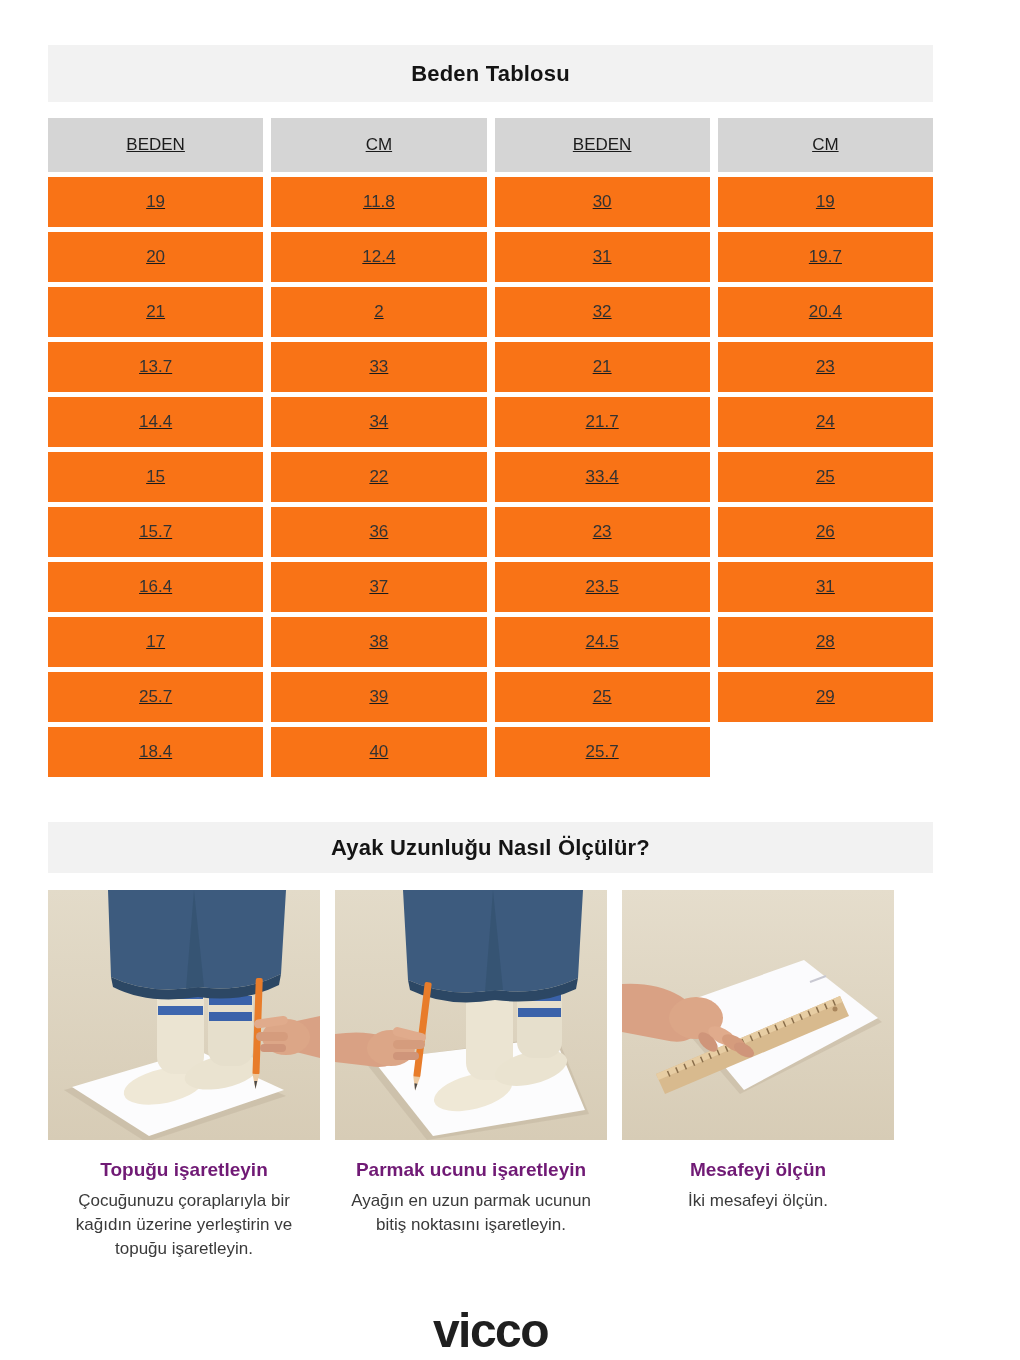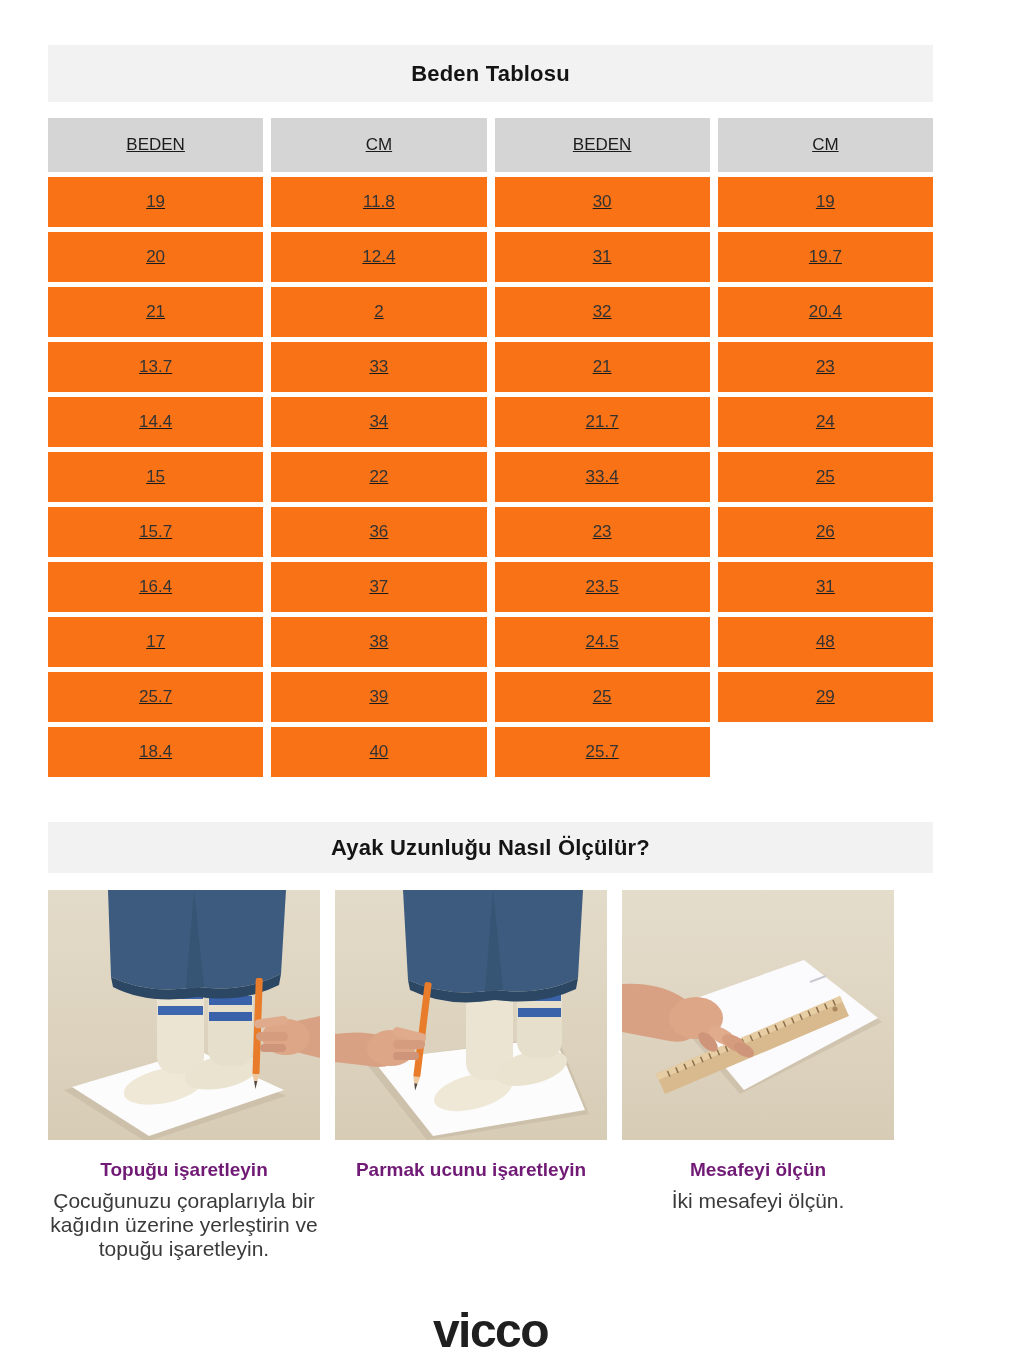--- a/index.html
+++ b/index.html
@@ -19,21 +19,21 @@
   .cell { background:#f97316; height:50px; display:flex; align-items:center;
     justify-content:center; font-size:17px; color:#333333; }
 
   .photos { display:flex; gap:15px; margin-top:17px; }
   .photo { width:272px; height:250px; flex:0 0 272px; }
   .photo svg { display:block; }
 
   .captions { display:flex; gap:15px; }
   .caption { width:272px; flex:0 0 272px; text-align:center; }
   .caption-title { margin-top:19px; font-size:19px; font-weight:bold; color:#701a75; }
-  .caption-text { margin-top:8px; font-size:21px; line-height:24px; color:#3a3a3a; }
+  .caption-text { margin-top:8px; font-size:17px; line-height:24px; color:#3a3a3a; }
 
   .brand { margin-top:42px; text-align:center; font-size:48px; font-weight:800;
     letter-spacing:-1.5px; color:#1f1f1f; }
 </style>
 </head>
 <body>
 
 <div class="page">
 
   <div class="banner top">
@@ -83,21 +83,21 @@
     <div class="cell">26</div>
     <div class="cell">16.4</div>
     <div class="cell">37</div>
     <div class="cell">23.5</div>
 
     <div class="cell">31</div>
     <div class="cell">17</div>
     <div class="cell">38</div>
     <div class="cell">24.5</div>
 
-    <div class="cell">48</div>
+    <div class="cell">28</div>
     <div class="cell">25.7</div>
     <div class="cell">39</div>
     <div class="cell">25</div>
 
     <div class="cell">29</div>
     <div class="cell">18.4</div>
     <div class="cell">40</div>
     <div class="cell">25.7</div>
   </div>
 
@@ -202,20 +202,21 @@
     </div>
   </div>
 
   <div class="captions">
     <div class="caption">
       <div class="caption-title">Topuğu işaretleyin</div>
       <div class="caption-text">Çocuğunuzu çoraplarıyla bir kağıdın üzerine yerleştirin ve topuğu işaretleyin.</div>
     </div>
     <div class="caption">
       <div class="caption-title">Parmak ucunu işaretleyin</div>
+      <div class="caption-text">Ayağın en uzun parmak ucunun bitiş noktasını işaretleyin.</div>
     </div>
     <div class="caption">
       <div class="caption-title">Mesafeyi ölçün</div>
       <div class="caption-text">İki mesafeyi ölçün.</div>
     </div>
   </div>
 
   <div class="brand">vicco</div>
 
 </div>

